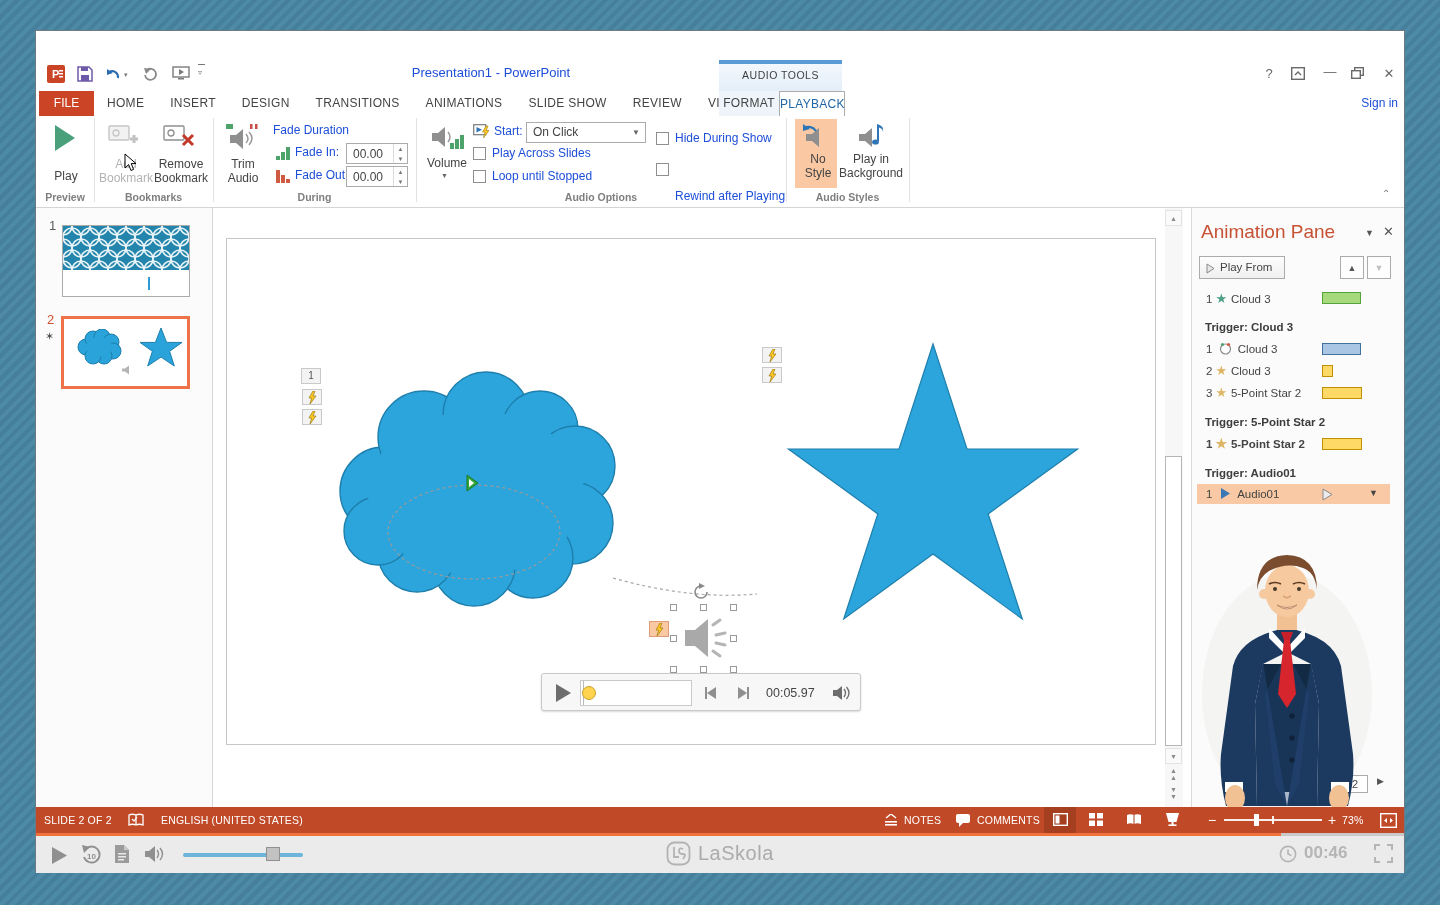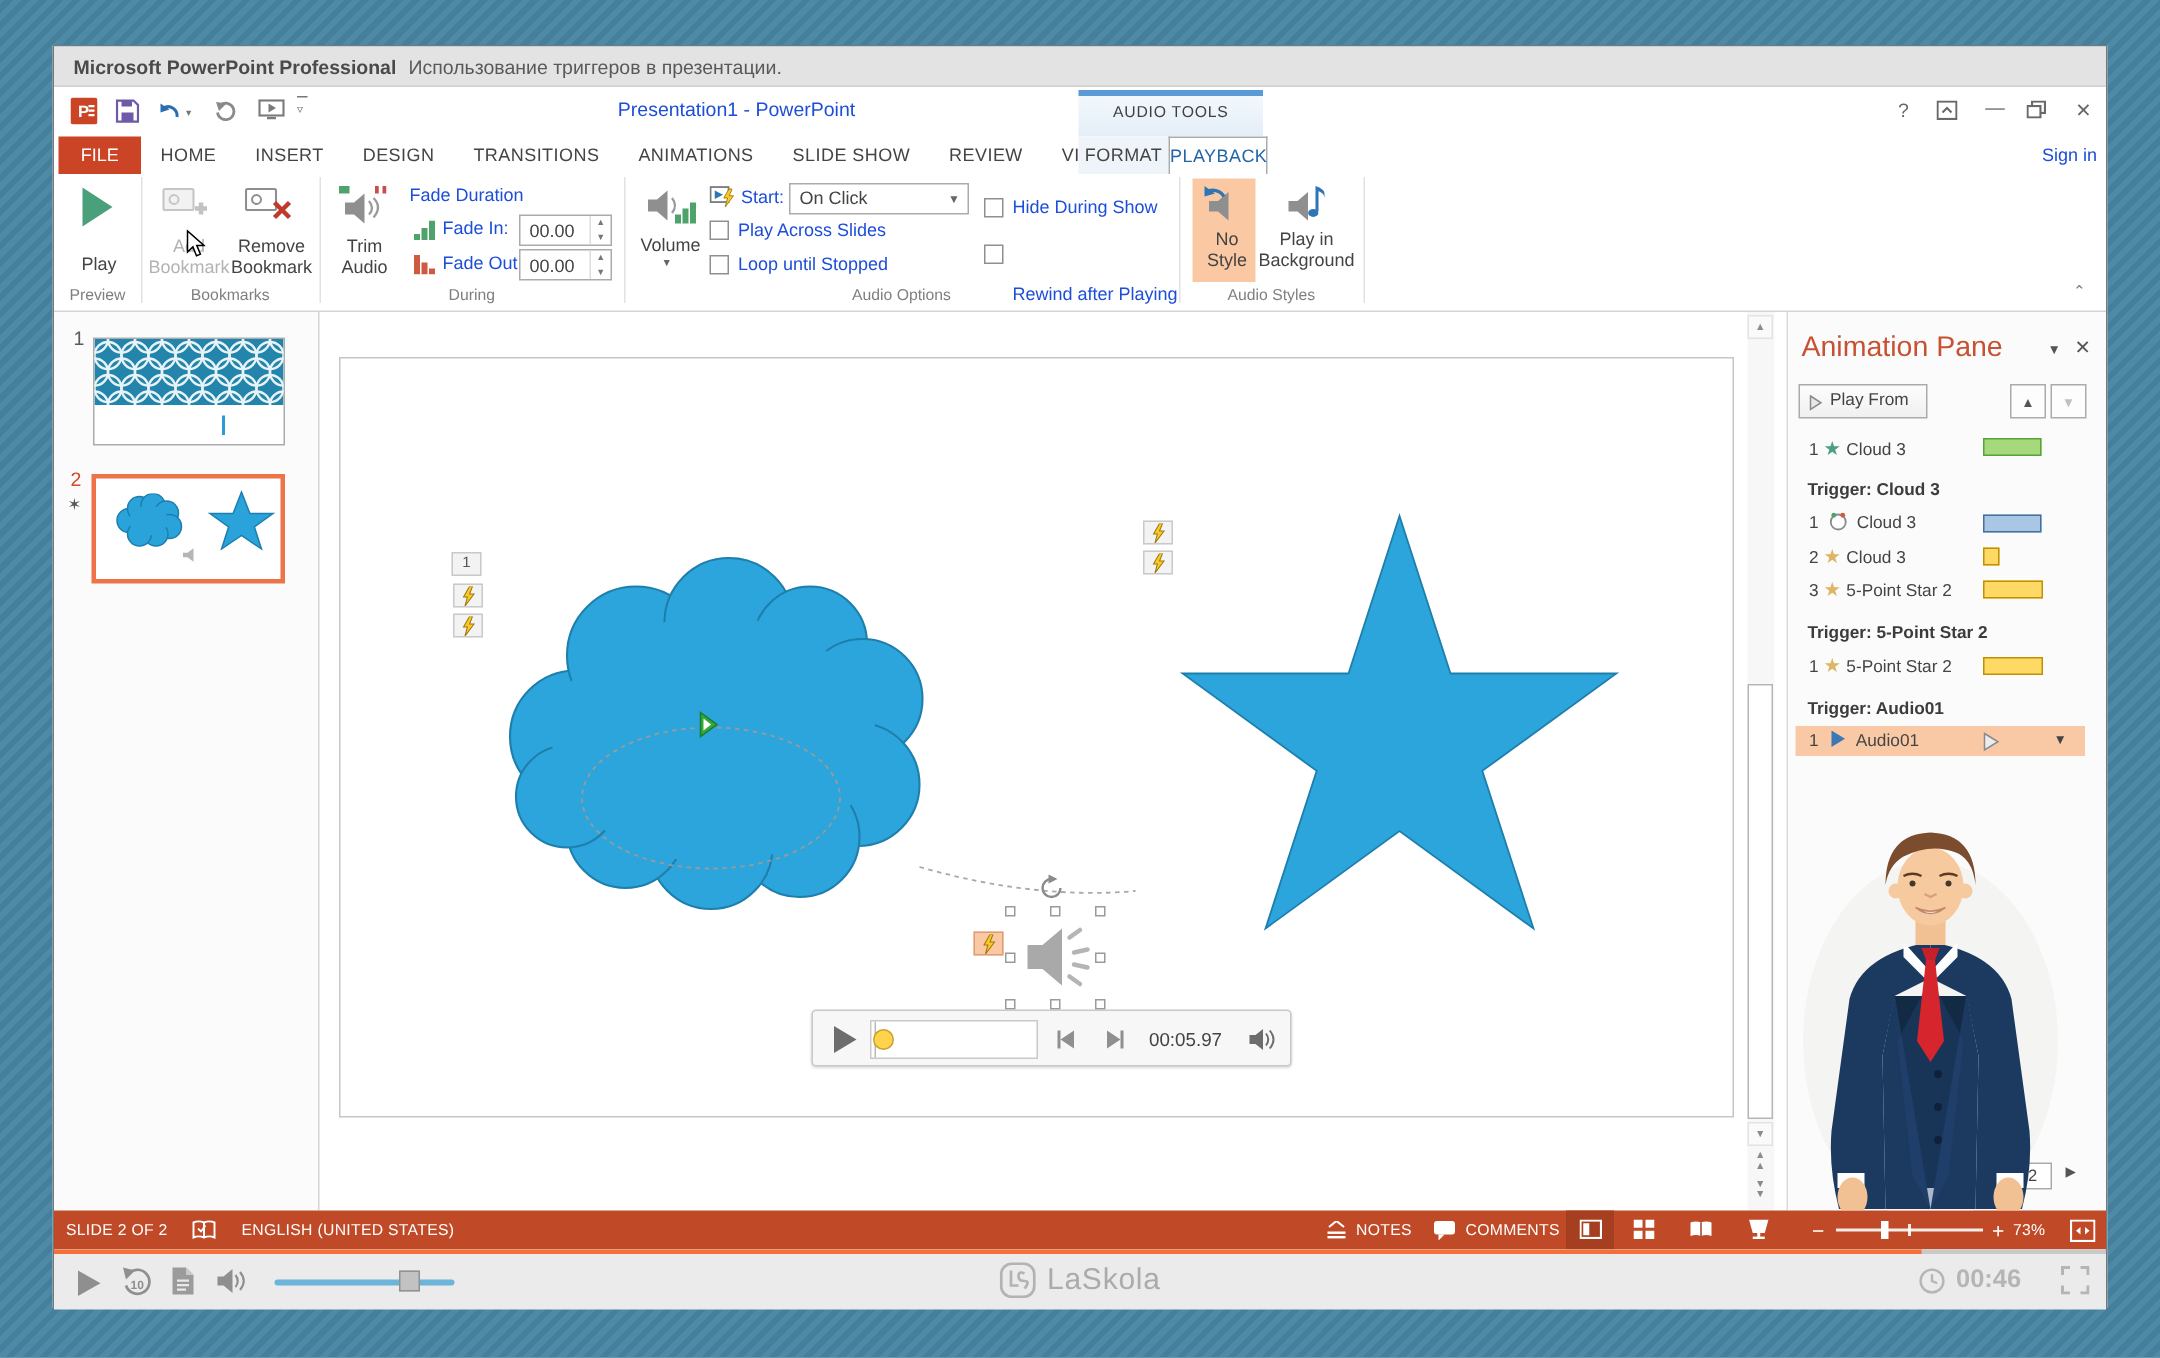--- a/index.html
+++ b/index.html
@@ -10,21 +10,21 @@
   .window{left:35px;top:30px;width:1370px;height:842px;background:#fff;border:1px solid #6f7a80;}
   .vtitle{left:0;top:0;width:100%;height:27px;background:#e3e3e3;border-bottom:1px solid #d0d0d0;
     font-size:13px;line-height:27px;padding-left:13px;color:#595959;white-space:nowrap;}
   .vtitle b{color:#4a4a4a;margin-right:8px;}
   .qatrow{left:0;top:27px;width:100%;height:33px;background:#fff;}
   .tabrow{left:0;top:60px;width:100%;height:25px;background:#fff;}
   .tab{font-size:12px;color:#444;letter-spacing:.3px;line-height:25px;padding:0 13px;white-space:nowrap;}
   .filetab{background:#cb4426;color:#fff;text-align:center;line-height:25px;font-size:12px;}
   .ribbon{left:0;top:85px;width:100%;height:92px;background:#fff;border-bottom:1px solid #d4d4d4;}
   .gsep{width:1px;top:2px;height:84px;background:#e2e2e2;}
-  .glabel{font-size:10.5px;color:#7f7f7f;text-align:center;top:74px;height:14px;line-height:14px;white-space:nowrap;}
+  .glabel{font-size:10.5px;color:#7f7f7f;text-align:center;top:74px;height:14px;line-height:14px;white-space:nowrap;font-weight:bold;}
   .rtxt{font-size:12px;color:#1d4ed8;white-space:nowrap;}
   .rbtn{text-align:center;font-size:12px;color:#444;line-height:14px;}
   .dis{color:#b3b3b3;}
   .cbx{width:13px;height:13px;border:1px solid #908f8f;background:#fff;}
   .spin{width:62px;height:21px;border:1px solid #ababab;background:#fff;font-size:12px;color:#444;}
   .spin .v{position:absolute;left:6px;top:3px;}
   .spin .ar{position:absolute;right:0;width:14px;height:100%;border-left:1px solid #dcdcdc;font-size:6px;color:#777;text-align:center;line-height:10px;}
   .ddown{height:21px;border:1px solid #ababab;background:#fff;font-size:12px;color:#444;line-height:19px;padding-left:6px;}
   .ddown .car{position:absolute;right:5px;top:0;font-size:8px;color:#666;line-height:19px;}
   .main{left:0;top:177px;width:100%;height:599px;background:#fff;overflow:hidden;}
@@ -45,23 +45,20 @@
   .pfill{left:0;top:0;height:3px;background:#f2703a;width:91%;}
   .wctl{font-size:13px;color:#696969;width:22px;text-align:center;line-height:20px;}
   svg{display:block;}
 </style>
 </head>
 <body>
 
 <div class="screen">
 <div class="a window">
 
-  <div class="a vtitle">
-    <b>Microsoft PowerPoint Professional</b><span>Использование триггеров в презентации.</span>
-  </div>
 
   <div class="a qatrow">
     <div class="a" style="left:11px;top:7px;">
       <svg width="18" height="18">
             <rect width="18" height="18" rx="2" fill="#cb4426"></rect>
             <text x="5" y="13" font-size="11" fill="#fff" font-weight="bold">P</text>
             <rect x="12" y="5" width="4" height="1.5" fill="#fff"></rect>
             <rect x="12" y="8" width="4" height="1.5" fill="#fff"></rect>
             <rect x="12" y="11" width="4" height="1.5" fill="#fff"></rect>
           </svg>
@@ -502,21 +499,21 @@
 
       <div class="a prow" style="left:14px;top:176px;">
         <span>3</span>
         <span style="color:#ddb564;font-size:13px;"> ★ </span>
         <span>5-Point Star 2</span>
       </div>
       <div class="a bar" style="left:130px;top:179px;width:40px;height:12px;background:#ffd965;border-color:#bf9000;"></div>
 
       <div class="a phead" style="left:13px;top:208px;">Trigger: 5-Point Star 2</div>
 
-      <div class="a prow" style="left:14px;top:227px;">
+      <div class="a prow" style="left:14px;top:227px;font-weight:bold;">
         <span>1</span>
         <span style="color:#ddb564;font-size:13px;"> ★ </span>
         <span>5-Point Star 2</span>
       </div>
       <div class="a bar" style="left:130px;top:230px;width:40px;height:12px;background:#ffd965;border-color:#bf9000;"></div>
 
       <div class="a phead" style="left:13px;top:259px;">Trigger: Audio01</div>
 
       <div class="a" style="left:5px;top:276px;width:193px;height:20px;background:#f8c9a4;">
         <div class="a prow" style="left:9px;top:1px;">

